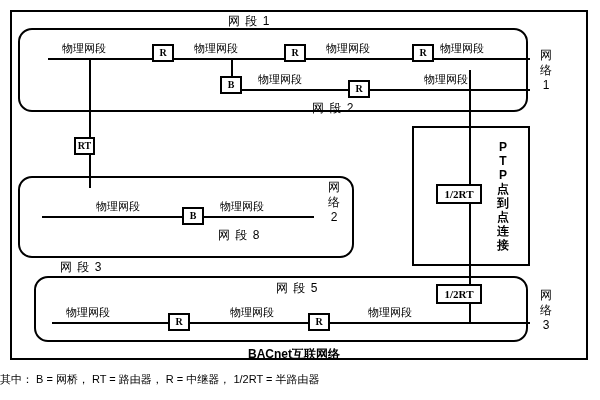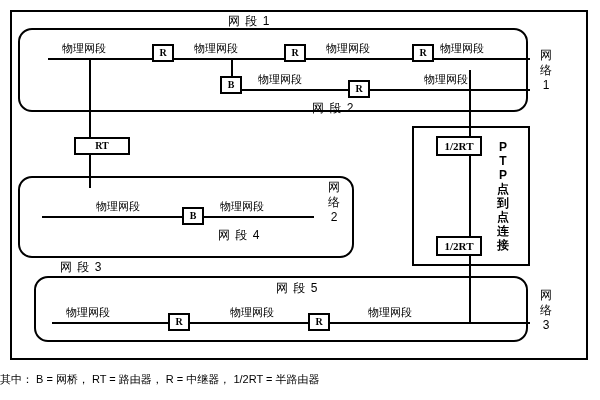--- a/index.html
+++ b/index.html
@@ -60,27 +60,28 @@
     font-size: 10px;
     font-weight: bold;
     font-family: "Liberation Serif", serif;
     line-height: 1;
   }
   .node.sq {
     width: 22px;
     height: 18px;
   }
   .node.rt {
-    width: 56px;
+    width: 21px;
     height: 18px;
   }
   .node.hrt {
     width: 46px;
     height: 20px;
     font-size: 11px;
+    margin-top: 48px;
   }
   .lbl {
     position: absolute;
     font-size: 11px;
     white-space: nowrap;
     font-family: "Liberation Sans", sans-serif;
     background: transparent;
   }
   .lbl.segtitle {
     font-size: 12px;
@@ -173,21 +174,21 @@
   <div class="hline" style="left:42px; top:216px; width:272px;"></div>
 
   <div class="lbl" style="left:96px; top:199px;">物理网段</div>
   <div class="lbl" style="left:220px; top:199px;">物理网段</div>
 
   <div class="node sq" style="left:182px; top:207px;">
     <span>B</span>
   </div>
 
   <div class="lbl segtitle" style="left:60px; top:227px;margin-top:32px;">网    段   3</div>
-  <div class="lbl segtitle" style="left:218px; top:227px;">网    段   4</div>
+  <div class="lbl segtitle" style="left:218px; top:227px;">网    段   8</div>
 
   <div class="lbl netside" style="left:326px; top:180px;">
     <span>网</span><br>
     <span>络</span><br>
     <span>2</span>
   </div>
 
   <div class="plain-box" style="left:412px; top:126px; width:118px; height:140px;"></div>
 
   <div class="vline" style="left:469px; top:70px; height:252px;"></div>
@@ -226,16 +227,17 @@
   <div class="node sq" style="left:308px; top:313px;">
     <span>R</span>
   </div>
 
   <div class="lbl netside" style="left:538px; top:288px;">
     <span>网</span><br>
     <span>络</span><br>
     <span>3</span>
   </div>
 
+  <div class="lbl bottom-title" style="left:248px; top:346px;">BACnet互联网络</div>
 
   <div class="legend">其中： B = 网桥，  RT = 路由器，   R = 中继器，   1/2RT = 半路由器</div>
 
 </div>
 
 </body></html>

